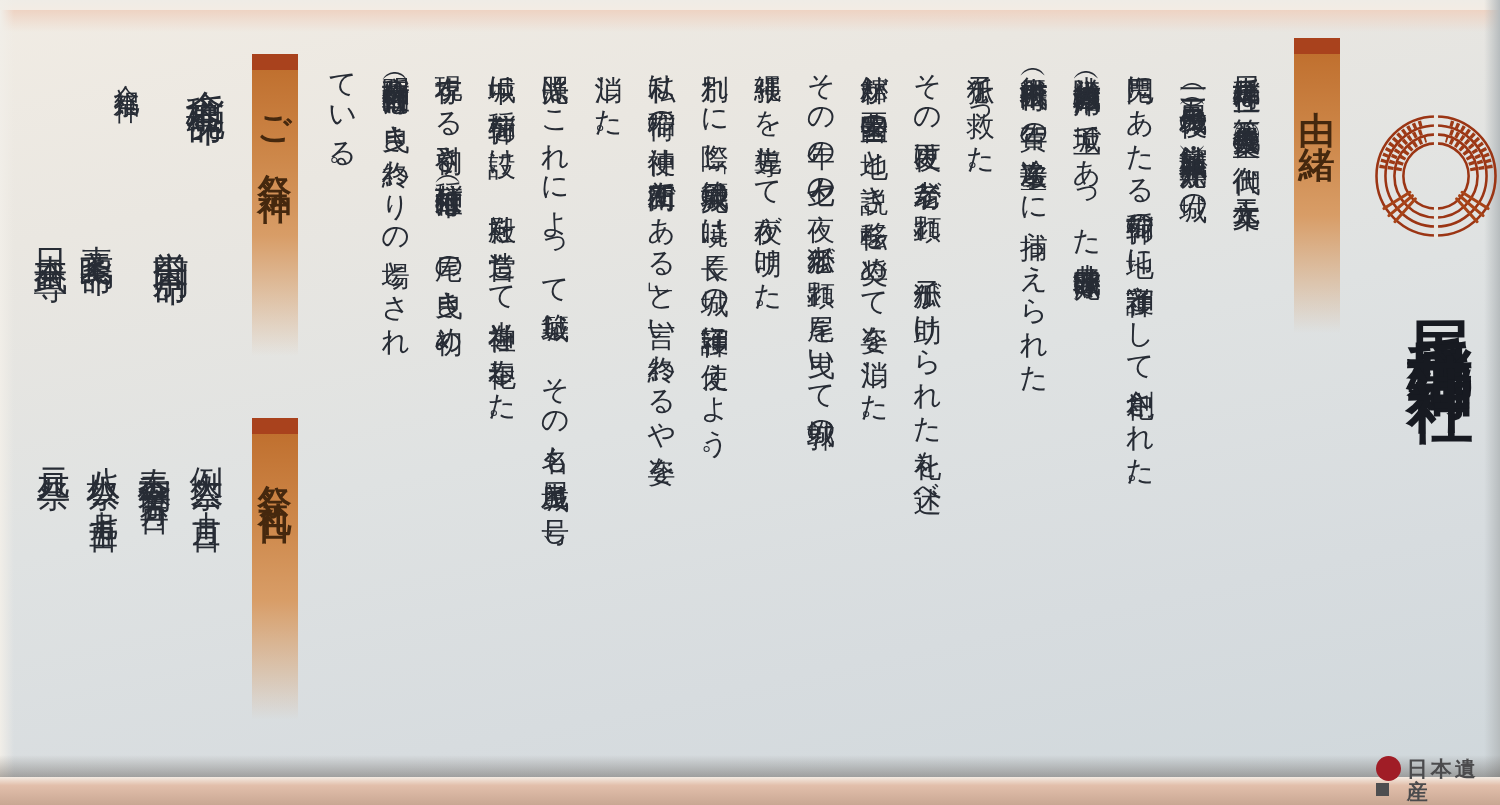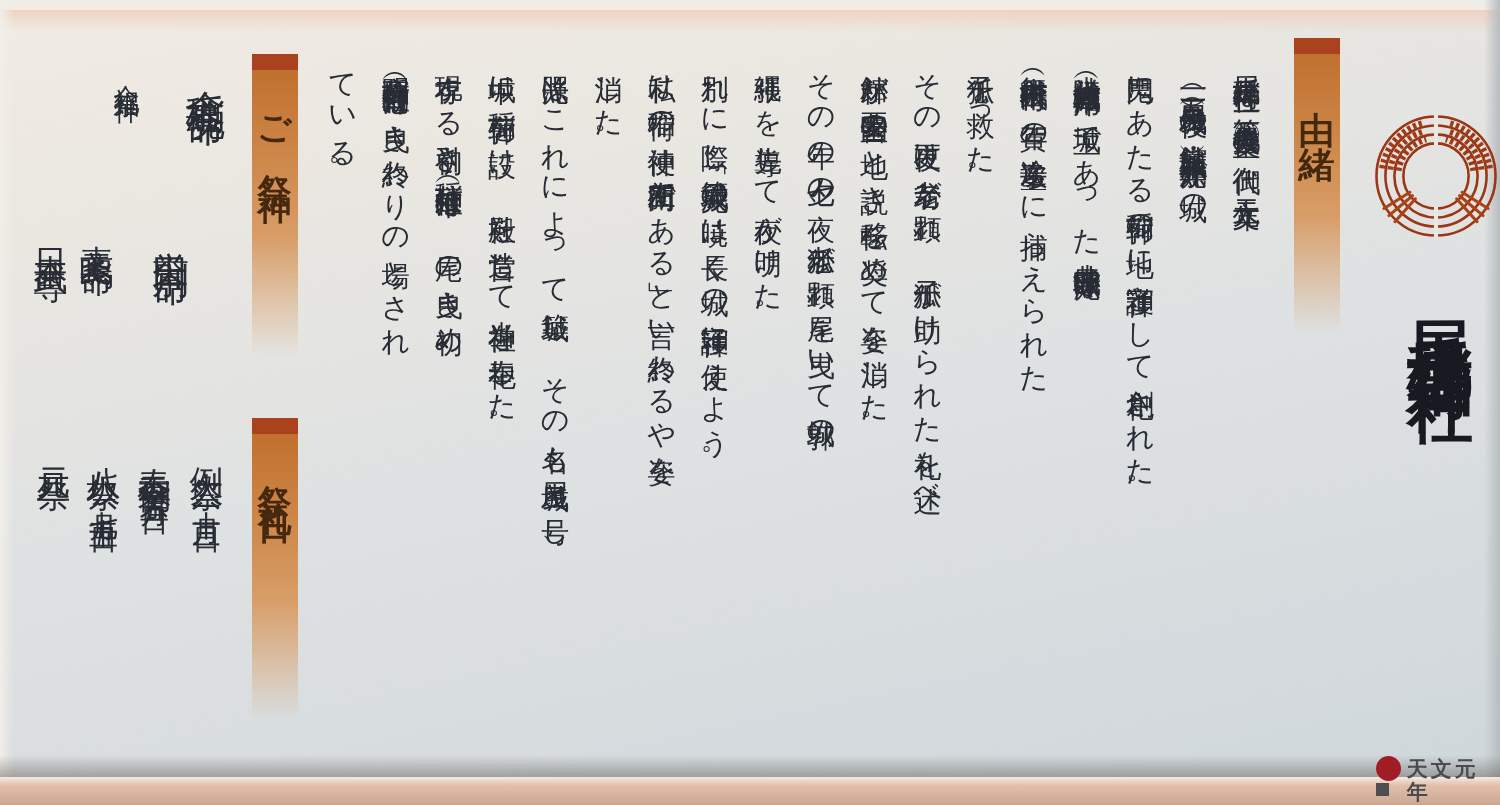--- a/index.html
+++ b/index.html
@@ -191,17 +191,17 @@
   <div class="fes-col fes-4">
     <span class="fes-name">元旦祭</span>
   </div>
 
   <div class="jh-logo">
     <div class="jh-mark">
       <span class="jh-circle"></span>
       <span class="jh-square"></span>
     </div>
     <div class="jh-text">
-      <div class="jh-jp">天文元年</div>
+      <div class="jh-jp">日本遺産</div>
       <div class="jh-en">JAPAN HERITAGE</div>
     </div>
   </div>
 </div>
 
 </body></html>

